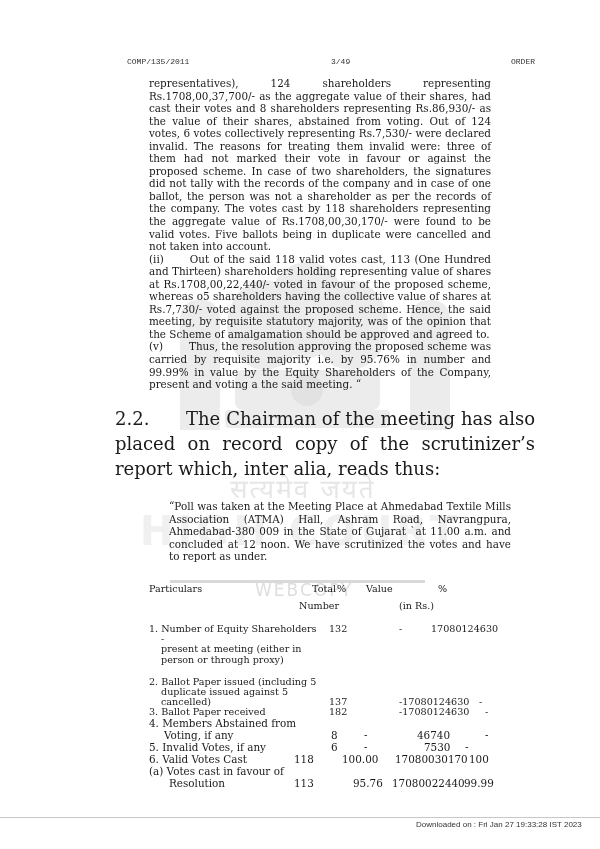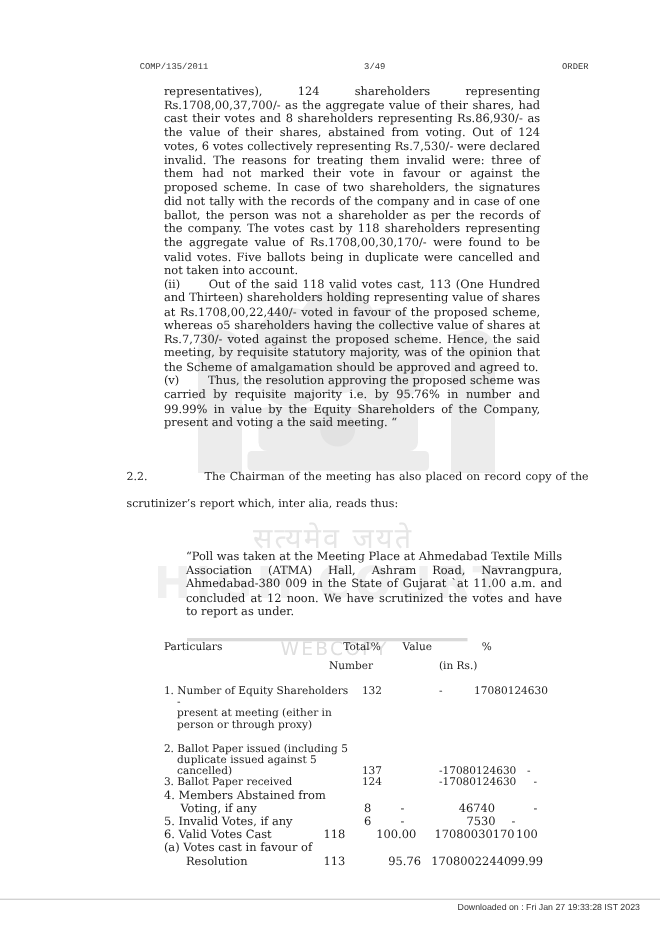--- a/index.html
+++ b/index.html
@@ -23,22 +23,22 @@
       font-family:"Liberation Mono", "DejaVu Sans Mono", monospace; font-size:8px; color:#333; }
     .header .h-left { position:absolute; left:0;margin-left:12px; }
     .header .h-center { position:absolute; left:216px; }
     .header .h-right { position:absolute; right:0; }
 
     .quote-block { position:absolute; left:149px; top:77px; width:342px;
       font-family:"DejaVu Serif", serif; font-size:10.4px; line-height:12.55px; text-align:justify; }
     .quote-block p { margin:0; }
     .tab { display:inline-block; width:26px; }
 
-    .para22 { position:absolute; left:115px; top:421px; width:420px;
-      font-family:"DejaVu Serif", serif; font-size:10px; line-height:25px; text-align:justify; }
+    .para22 { position:absolute; left:115px; top:406px; width:420px;
+      font-family:"DejaVu Serif", serif; font-size:18px; line-height:25px; text-align:justify; }
     .para22 .num { display:inline-block; width:71px; }
 
     .scrut { position:absolute; left:149px; top:500px; width:342px;
       font-family:"DejaVu Serif", serif; font-size:10.4px; line-height:12.6px; text-align:justify;margin-left:20px; }
 
     .tbl { position:absolute; left:149px; top:583px; width:360px;
       font-family:"DejaVu Serif", serif; font-size:9.6px; color:#1a1a1a; }
     .cell { position:absolute; white-space:nowrap; }
 
     .footer-line { position:absolute; left:0; top:817px; width:600px; height:1px; background:#c8c8c8; }
@@ -109,21 +109,21 @@
         <span class="cell" style="left:0;top:93px">2. Ballot  Paper issued (including 5</span>
         <span class="cell" style="left:12px;top:103px">duplicate issued against 5</span>
         <span class="cell" style="left:12px;top:113px">cancelled)</span>
         <span class="cell" style="left:180px;top:113px">137</span>
         <span class="cell" style="left:250px;top:113px">-17080124630</span>
         <span class="cell" style="left:330px;top:113px">-</span>
       </div>
 
       <div>
         <span class="cell" style="left:0;top:123px">3. Ballot Paper received</span>
-        <span class="cell" style="left:180px;top:123px">124</span>
+        <span class="cell" style="left:180px;top:123px">182</span>
         <span class="cell" style="left:250px;top:123px">-17080124630</span>
         <span class="cell" style="left:336px;top:123px">-</span>
       </div>
 
       <div>
         <span class="cell" style="left:0;top:134px;font-size:10.4px">4. Members Abstained from</span>
         <span class="cell" style="left:15px;top:146px;font-size:10.4px">Voting, if any</span>
         <span class="cell" style="left:182px;top:146px;font-size:10.4px">8</span>
         <span class="cell" style="left:215px;top:146px;font-size:10.4px">-</span>
         <span class="cell" style="left:268px;top:146px;font-size:10.4px">46740</span>

